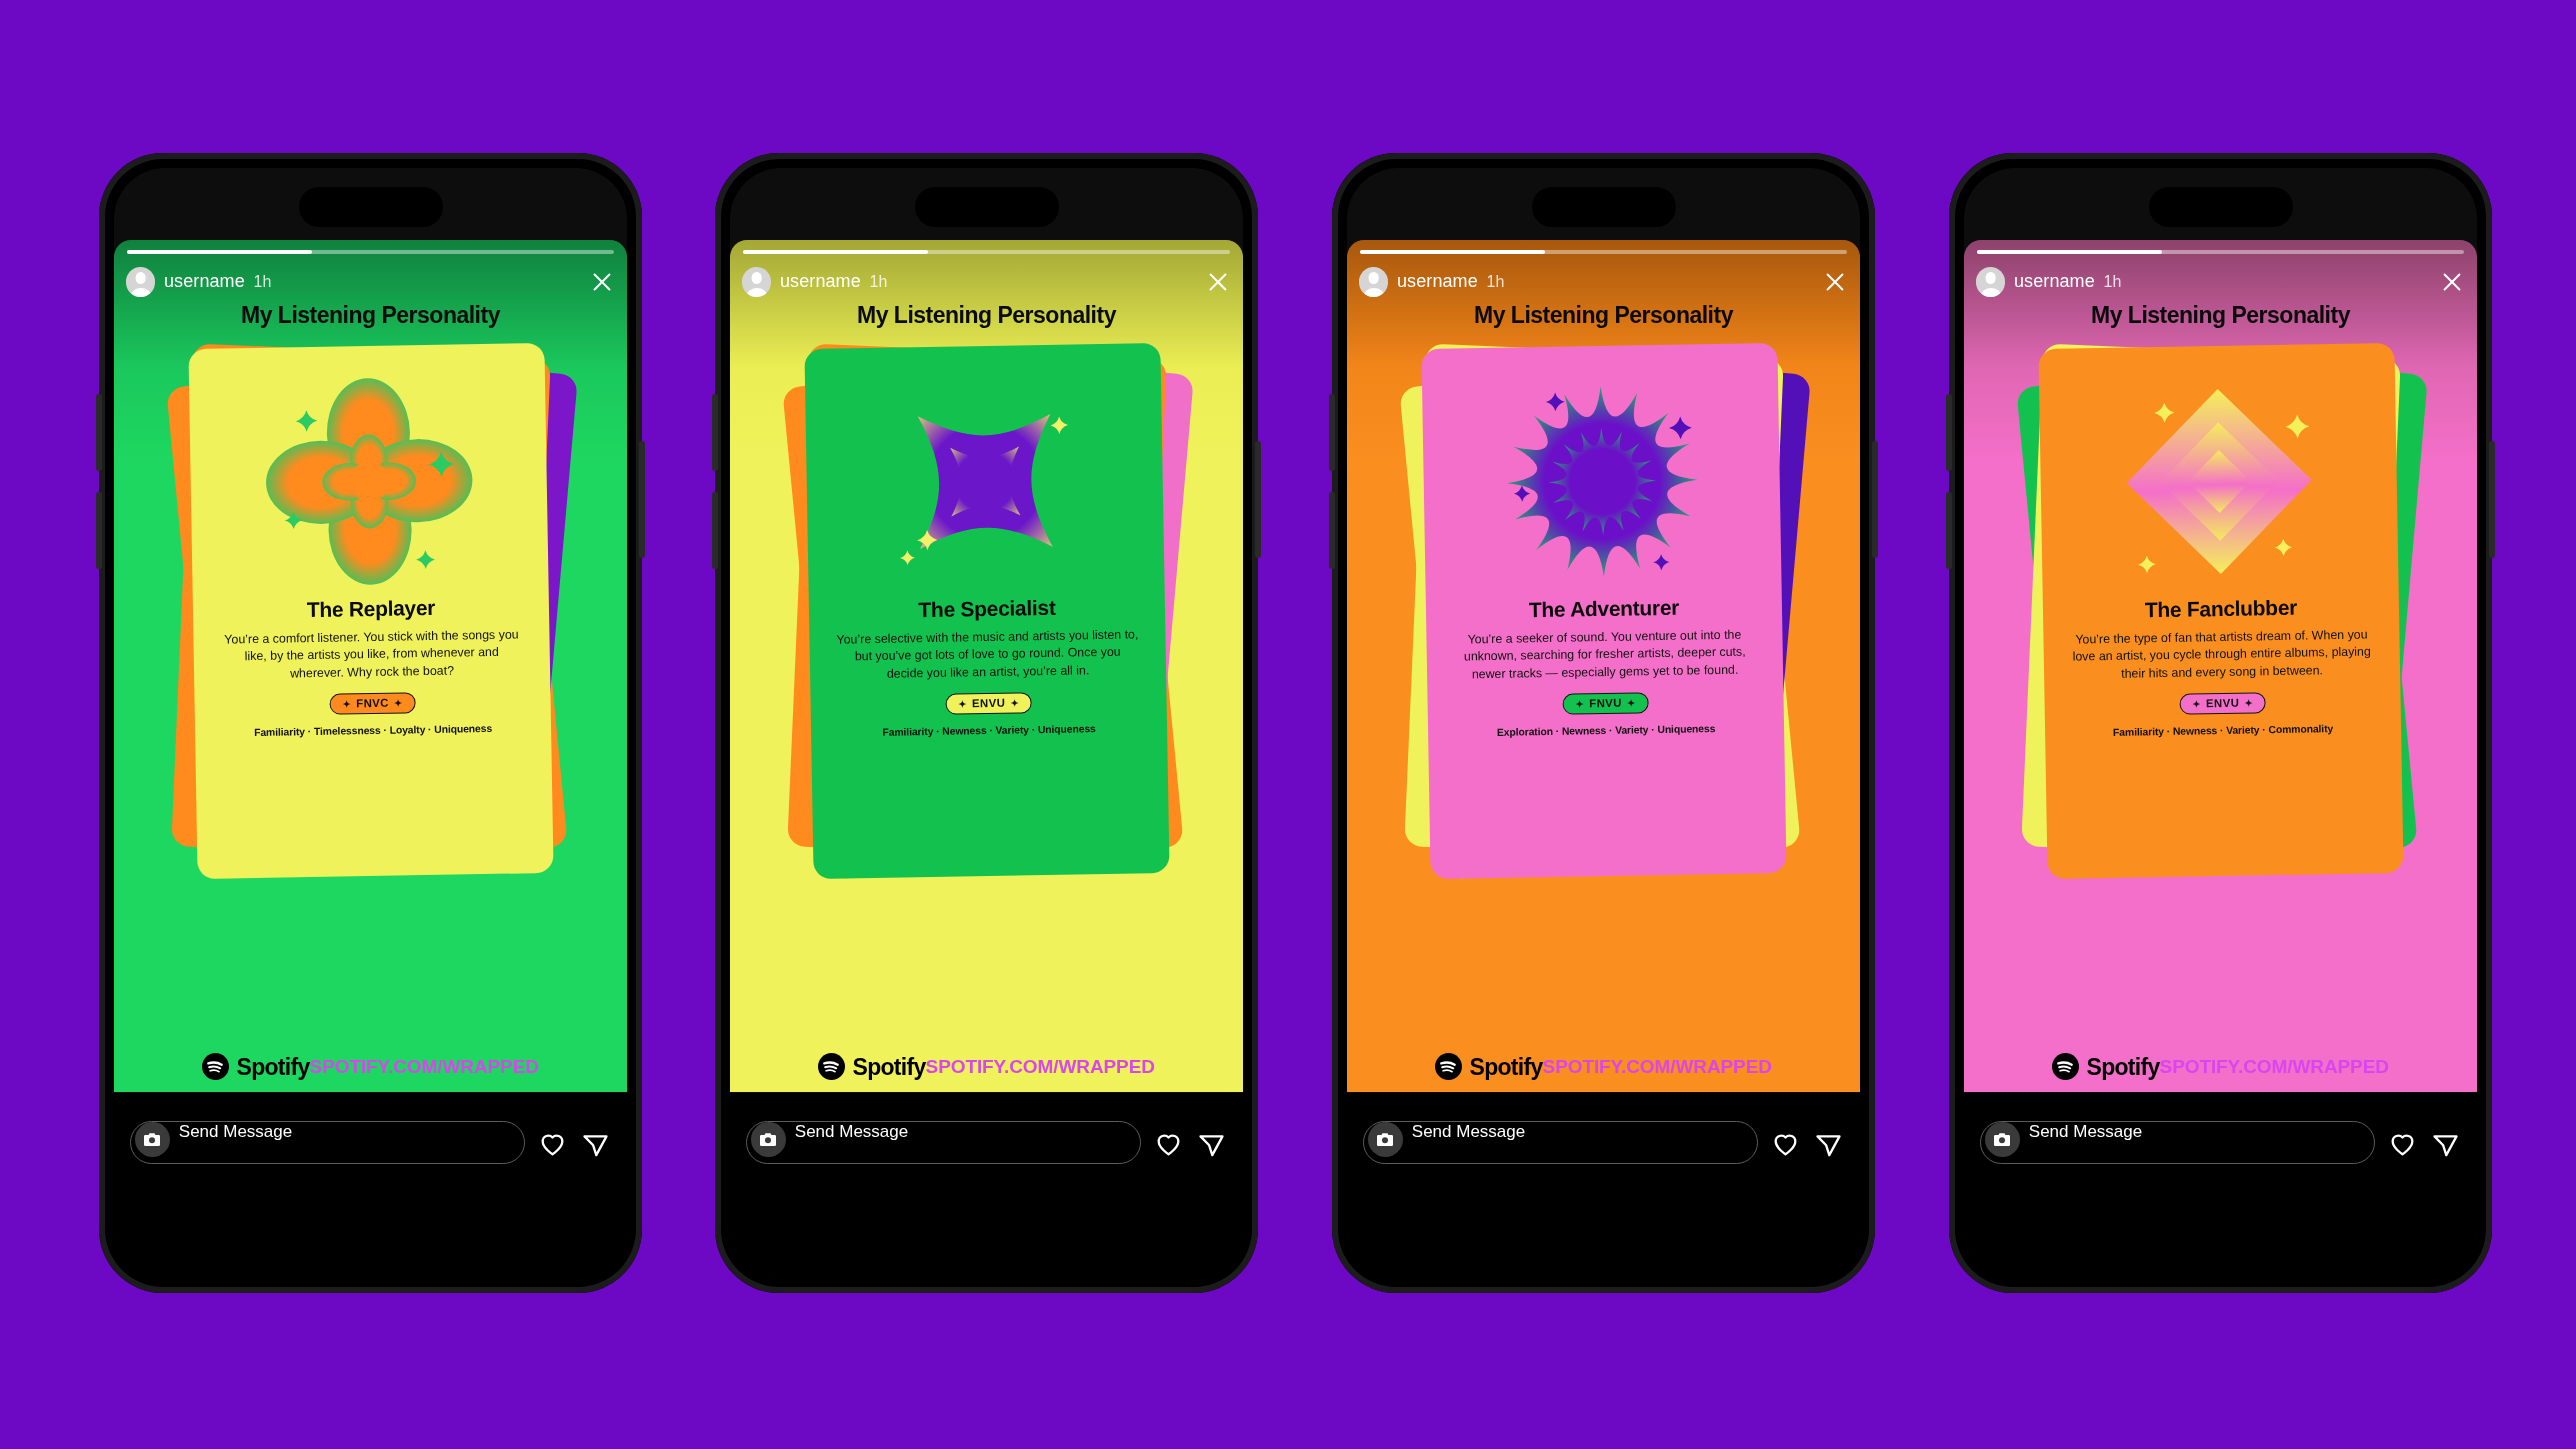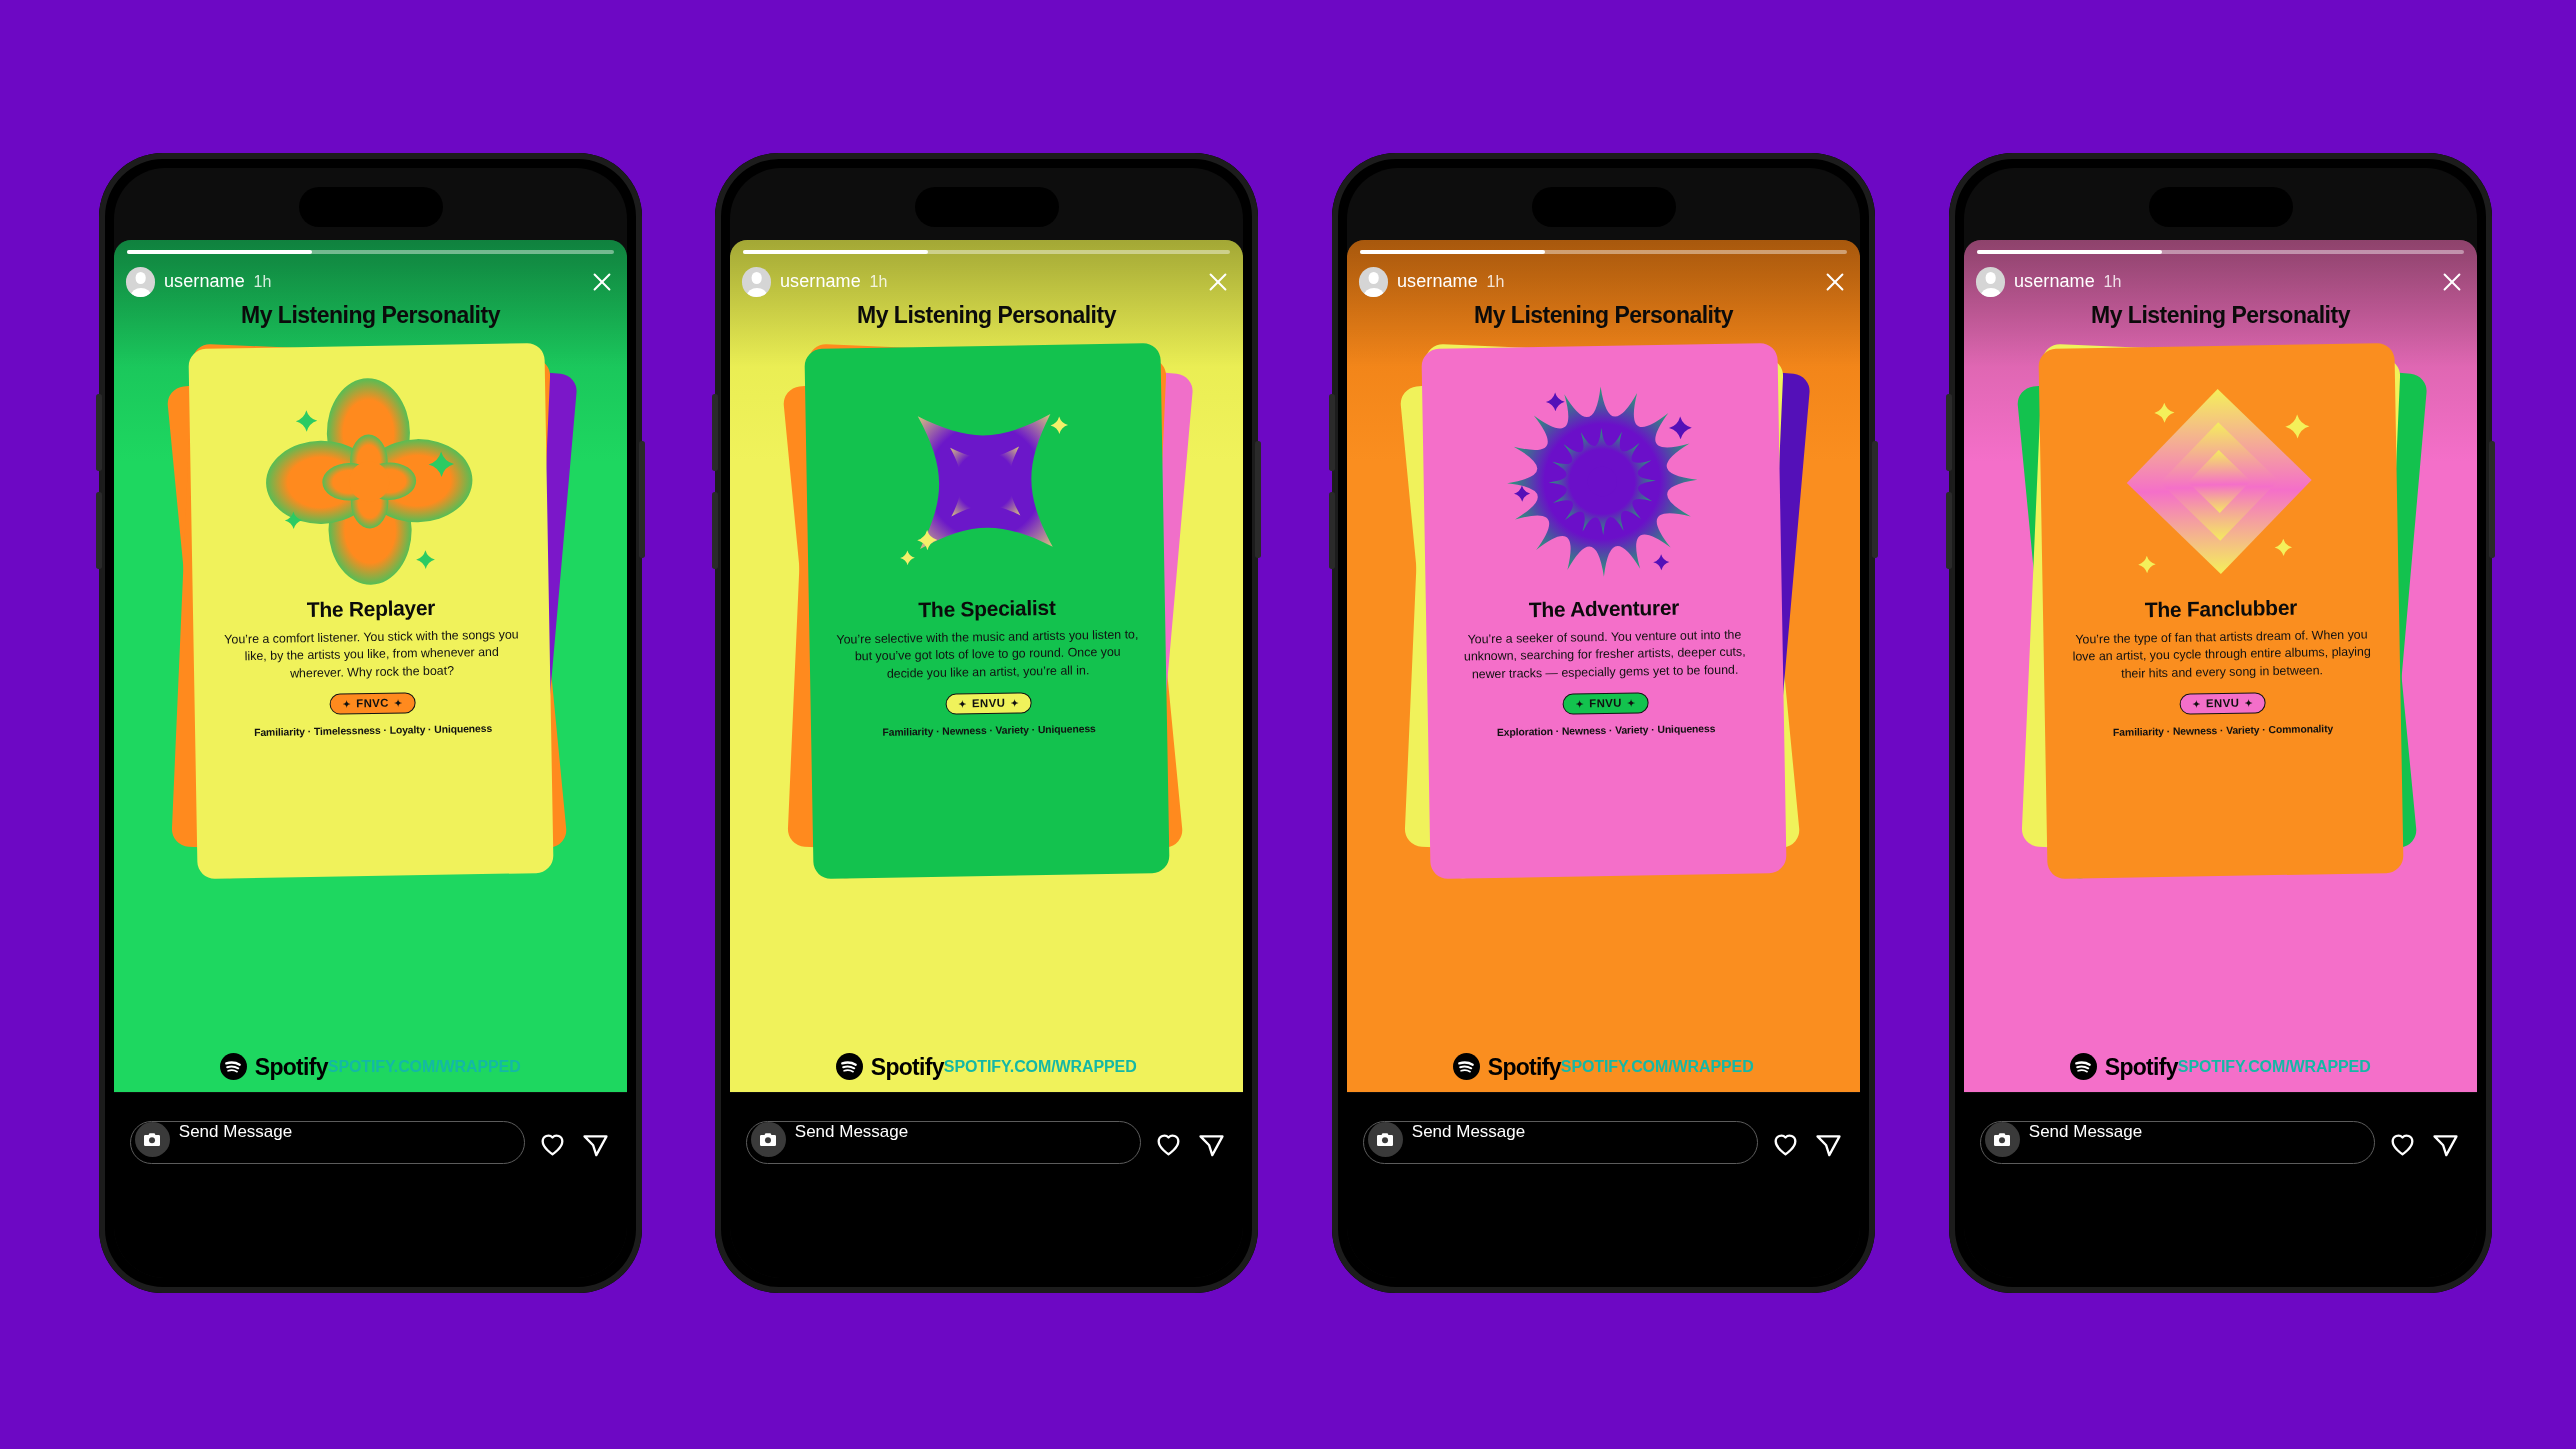--- a/index.html
+++ b/index.html
@@ -219,21 +219,21 @@
   
   .story-footer {
     position: absolute;
     left: 24px; right: 24px; bottom: 10px;
     display: flex; align-items: center;
     justify-content: center;
     z-index: 6;
   }
   .brand { display: flex; align-items: center; gap: 7.4px; }
   .brand-name { font-size: 23px; font-weight: 700; color: #000; letter-spacing: -0.7px; }
-  .wrapped-url { font-size: 16px; font-weight: 700; color: #14b8a6; letter-spacing: -0.1px; }
+  .wrapped-url { font-size: 19px; font-weight: 700; color: #d946ef; letter-spacing: -0.1px; }
 
   
   .reply-bar {
     position: absolute;
     left: 0; right: 0;
     bottom: 0;
     height: 185px;
     background: #000;
     display: flex; align-items: flex-start;
     padding: 28px 16px 0 16px;

